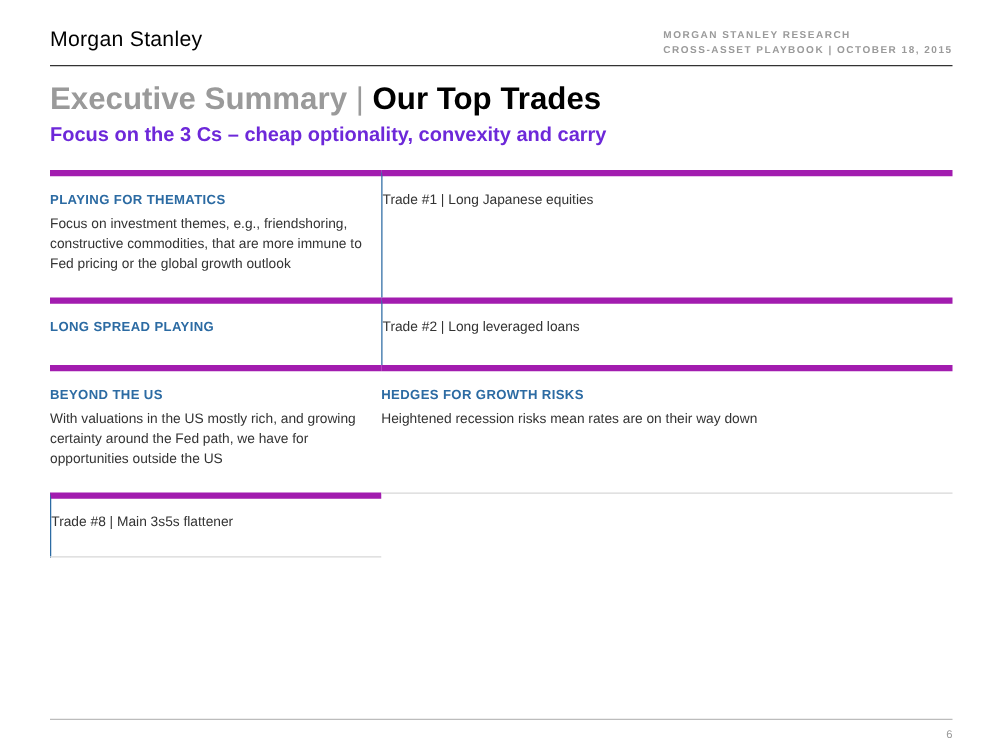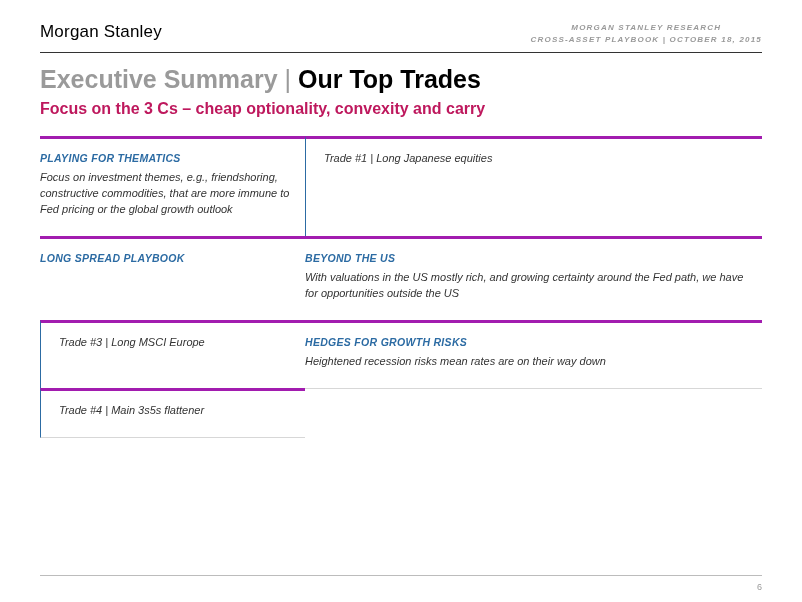--- a/index.html
+++ b/index.html
@@ -22,56 +22,53 @@
     padding-bottom: 6px;
     margin-bottom: 12px;
   }
   .brand {
     font-size: 17px;
     font-weight: 400;
     letter-spacing: 0.2px;
     color: #000;
   }
   .meta {
-    text-align: center;
+    text-align: left;
     font-size: 8px;
     letter-spacing: 1.2px;
     color: #9a9a9a;
     line-height: 1.5;
     font-weight: 600;
-    font-style: italic;
   }
   .title-row {
     font-size: 25px;
     font-weight: 700;
     margin-bottom: 6px;
   }
   .title-prefix { color: #9a9a9a; font-weight: 600; }
   .title-sep { color: #9a9a9a; font-weight: 400; }
   .title-main { color: #000; }
   .subtitle {
     font-size: 16px;
-    color: #be185d;
+    color: #6d28d9;
     font-weight: 700;
     margin-bottom: 18px;
   }
   .grid {
     display: grid;
     grid-template-columns: 265px 1fr;
     position: relative;
   }
   .left-cell, .right-cell {
-    border-top: 3px solid #a21caf;
+    border-top: 5px solid #a21caf;
     padding: 12px 12px 18px 0;
     font-size: 11px;
     line-height: 1.45;
-    font-style: italic;
   }
   .right-cell {
-    padding-left: 18px;
     border-left: 1.5px solid #2c6ba3;
   }
   .cat {
     color: #2c6ba3;
     font-weight: 700;
     letter-spacing: 0.3px;
     font-size: 10.5px;
     margin-bottom: 4px;
   }
   .desc { color: #333; }
@@ -117,37 +114,37 @@
 
     <div class="left-cell">
       <div class="cat">PLAYING FOR THEMATICS</div>
       <div class="desc">Focus on investment themes, e.g., friendshoring, constructive commodities, that are more immune to Fed pricing or the global growth outlook</div>
     </div>
     <div class="right-cell">
       <span class="trade-label">Trade #1 | Long Japanese equities</span>
     </div>
 
     <div class="left-cell">
-      <div class="cat">LONG SPREAD PLAYBOOK</div>
+      <div class="cat">LONG SPREAD PLAYING</div>
+    </div>
+    <div class="right-cell">
+      <span class="trade-label">Trade #2 | Long leveraged loans</span>
     </div>
 
     <div class="left-cell">
       <div class="cat">BEYOND THE US</div>
       <div class="desc">With valuations in the US mostly rich, and growing certainty around the Fed path, we have for opportunities outside the US</div>
-    </div>
-    <div class="right-cell">
-      <span class="trade-label">Trade #3 | Long MSCI Europe</span>
     </div>
 
     <div class="left-cell">
       <div class="cat">HEDGES FOR GROWTH RISKS</div>
       <div class="desc">Heightened recession risks mean rates are on their way down</div>
     </div>
     <div class="right-cell">
-      <span class="trade-label">Trade #4 | Main 3s5s flattener</span>
+      <span class="trade-label">Trade #8 | Main 3s5s flattener</span>
     </div>
 
     <div class="bottom-rule"></div>
     <div class="bottom-rule" style="border-left:1.5px solid #2c6ba3;"></div>
 
   </div>
 
 </div>
 
 <div class="footer-rule"></div>

